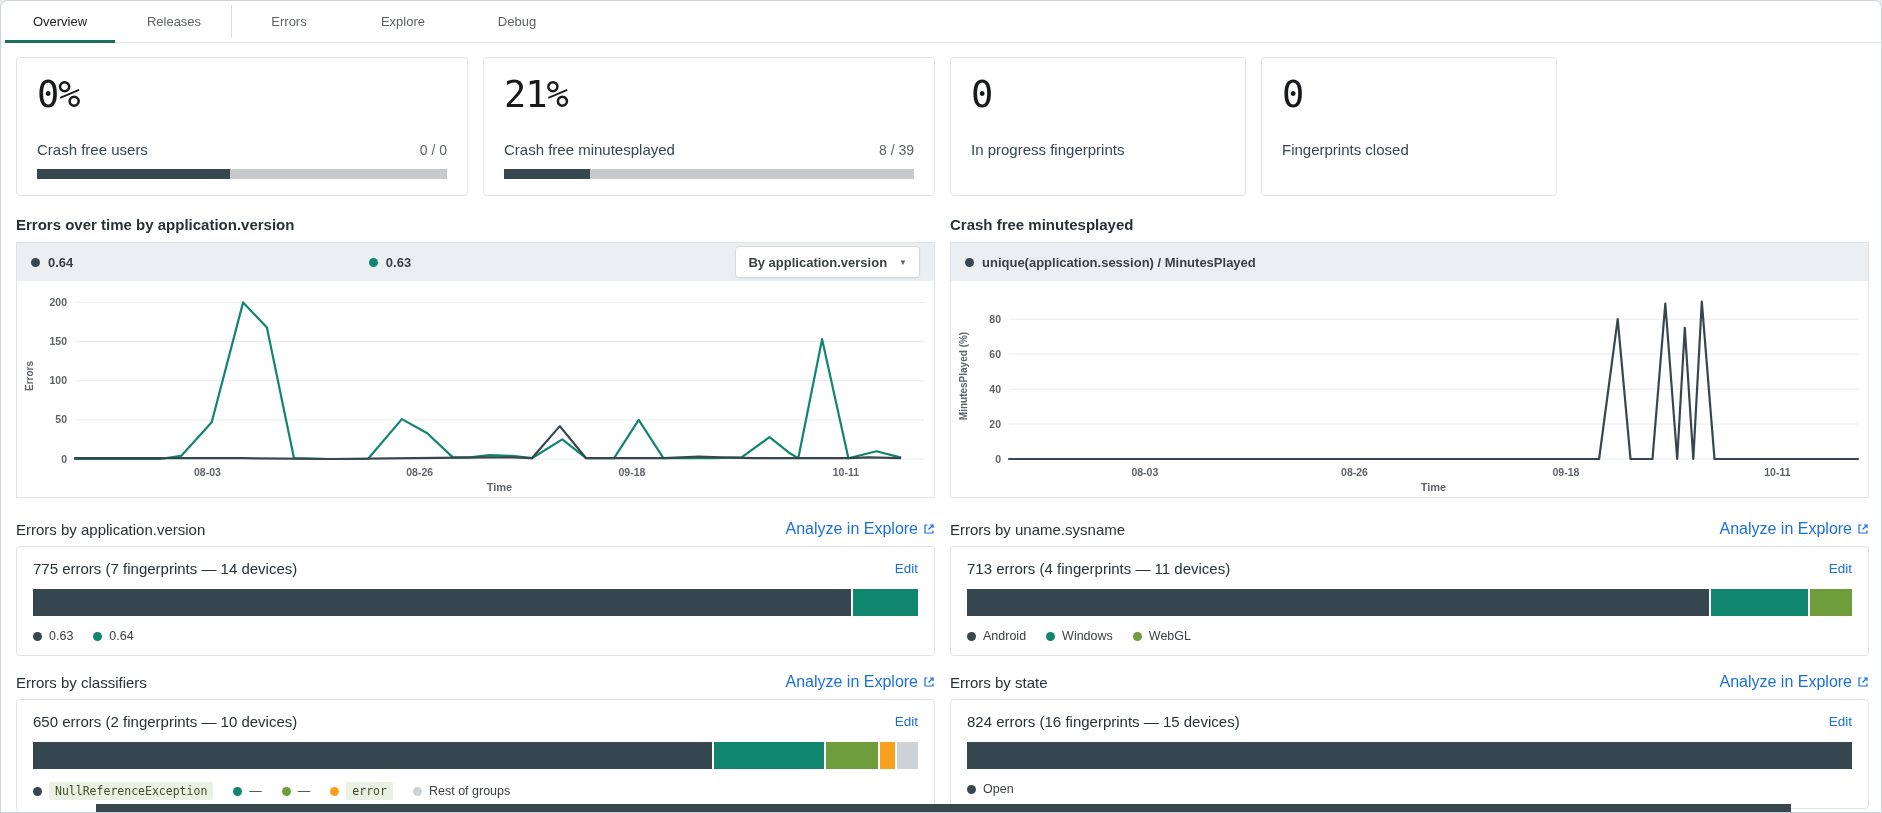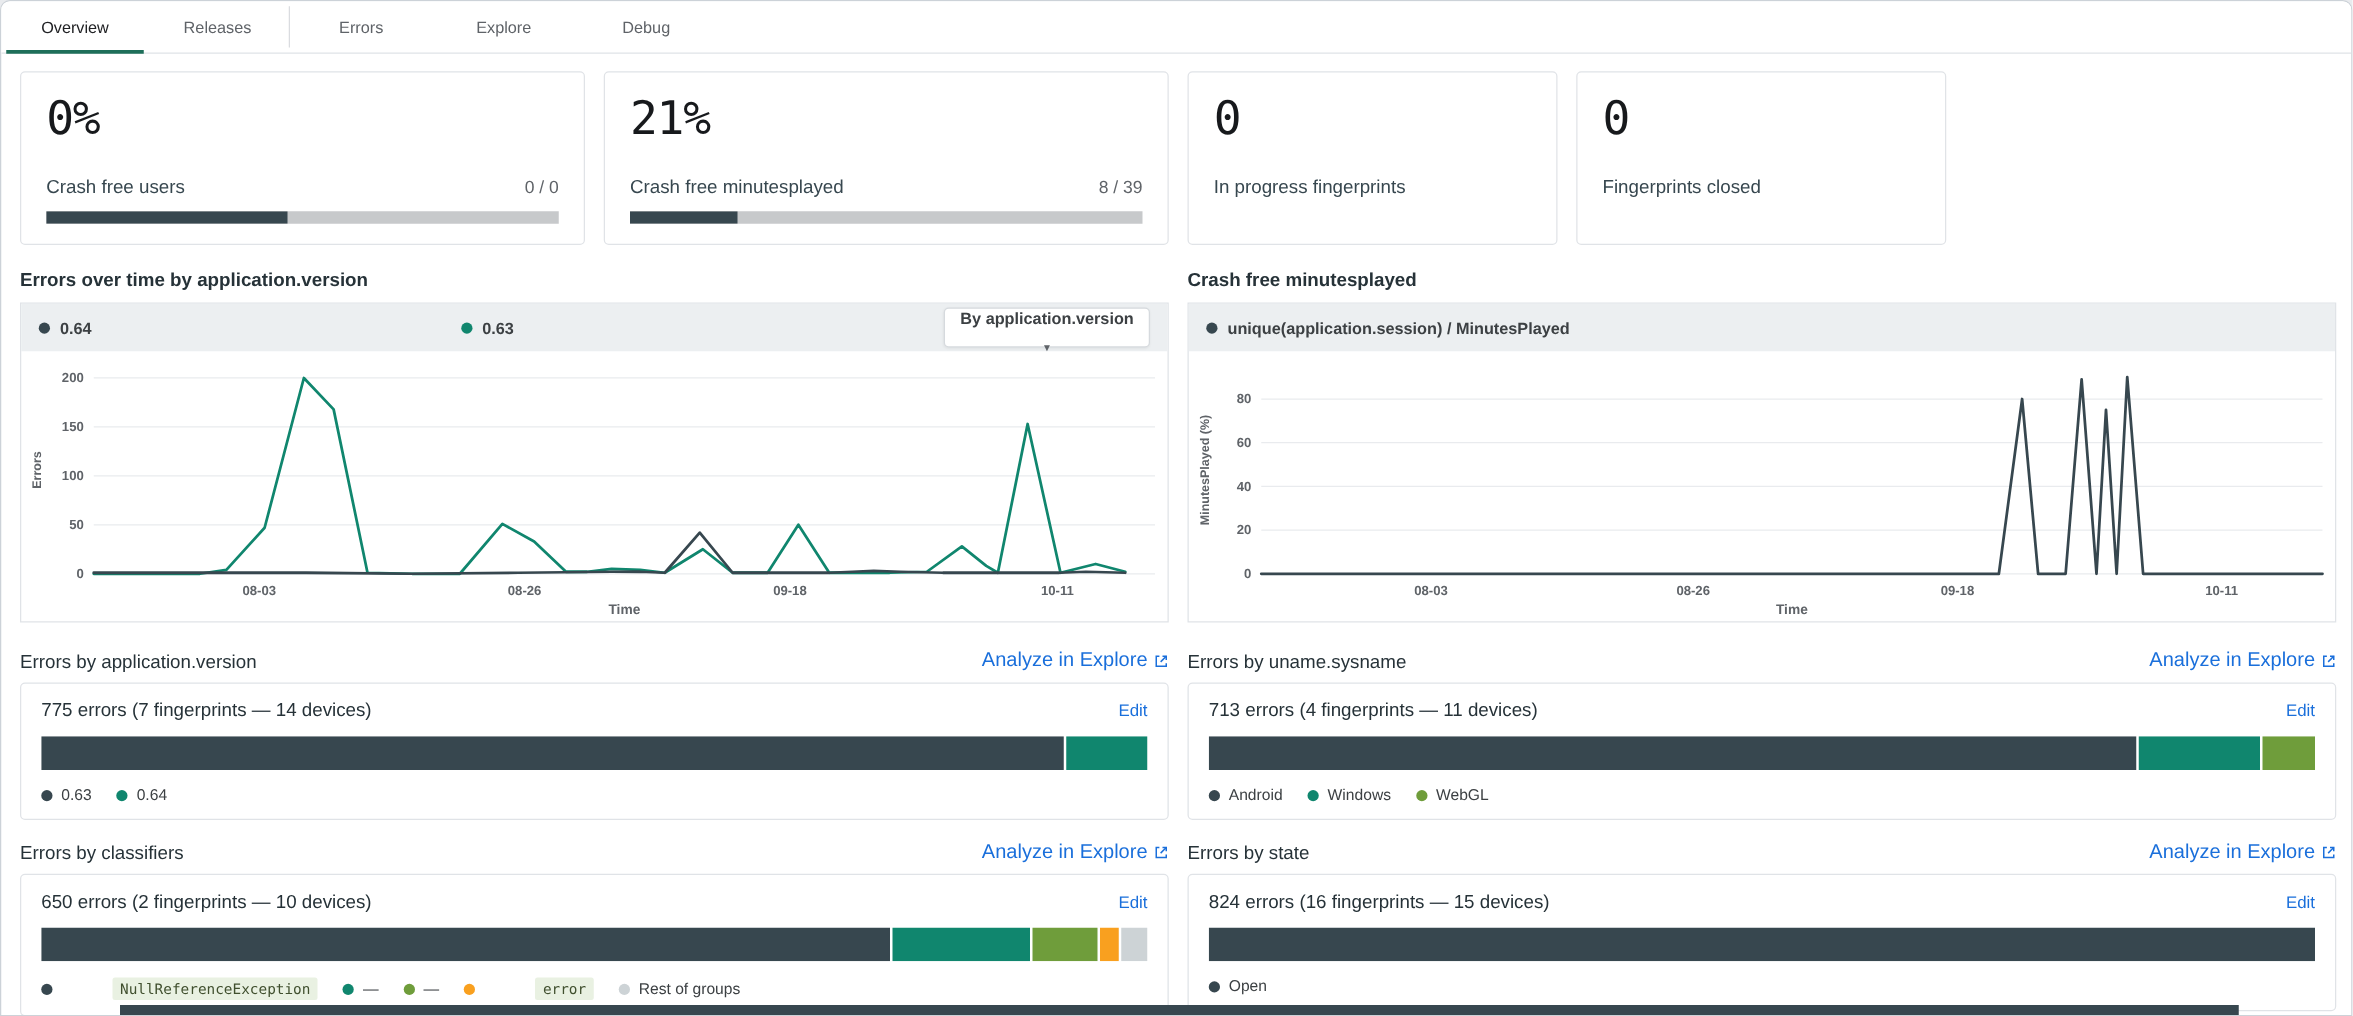--- a/index.html
+++ b/index.html
@@ -40,39 +40,39 @@
 
   
   .charts-row { display:flex; gap:15px; padding:20px 12px 0 15px;font-weight:bold; }
   .chart-col { flex:1; min-width:0; }
   .panel-title { font-size:15px; color:#263238; margin-bottom:9px; }
   .panel-box { border:1px solid #e0e3e7; background:#fff; }
   .legend-bar { height:38px; background:#eceff1; display:flex; align-items:center; padding:0 14px; }
   .legend-item { display:flex; align-items:center; gap:8px; font-size:13px; color:#3c4043; white-space:nowrap; }
   .legend-item.w40 { width:38%; }
   .dot { width:9px; height:9px; border-radius:50%; flex:0 0 auto; }
-  .dropdown { margin-left:auto; background:#fff; border:1px solid #d6dade; border-radius:4px; height:32px; display:flex; align-items:center; gap:12px; padding:0 12px; font-size:13px; color:#3c4043; cursor:pointer; box-shadow:0 1px 2px rgba(0,0,0,.05);flex-direction:column; }
+  .dropdown { margin-left:auto; background:#fff; border:1px solid #d6dade; border-radius:4px; height:32px; display:flex; align-items:center; gap:12px; padding:0 12px; font-size:13px; color:#3c4043; cursor:pointer; box-shadow:0 1px 2px rgba(0,0,0,.05); }
   .caret { font-size:8px; color:#5f6368; }
   .chart { height:216px; position:relative; }
   .chart svg { display:block; }
 
   
   .bd-grid { margin-top:22px; padding:0 12px 0 15px; display:grid; grid-template-columns:1fr 1fr; column-gap:15px; row-gap:17px; }
   .bd-head { display:flex; justify-content:space-between; align-items:center; margin-bottom:8px; }
   .bd-title { font-size:15px; color:#263238; }
   .analyze { color:var(--link,#1a6fdb); font-size:16px; display:flex; align-items:center; gap:5px; cursor:pointer; text-decoration:none; }
   .bd-card { border:1px solid #e0e3e7; border-radius:4px; background:#fff; padding:13px 16px 12px; }
   .bd-top { display:flex; justify-content:space-between; align-items:center; }
   .bd-summary { font-size:15px; color:#263238; }
   .edit { color:var(--link,#1a6fdb); font-size:13.5px; cursor:pointer; text-decoration:none;padding-left:27px; }
   .bd-bar { display:flex; gap:2px; height:27px; margin-top:12px; overflow:hidden; }
   .seg { height:100%; }
   .bd-legend { display:flex; align-items:center; gap:20px; margin-top:13px; font-size:12.5px; color:#3c4043; }
   .legend-chip { display:flex; align-items:center; gap:7px; white-space:nowrap; }
-  .badge { font-family:"DejaVu Sans Mono", monospace; font-size:11.5px; background:#e9f1e2; color:#41502f; padding:2px 6px; border-radius:2px;margin-left:41px; }
+  .badge { font-family:"DejaVu Sans Mono", monospace; font-size:11.5px; background:#e9f1e2; color:#41502f; padding:2px 6px; border-radius:2px; }
 
   .bottom-bar { position:absolute; bottom:0; left:95px; width:1695px; height:8px; background:#37474f; }
 </style>
 </head>
 <body>
 
 <div class="app">
 
   <nav class="tabbar">
     <div class="tab active">

